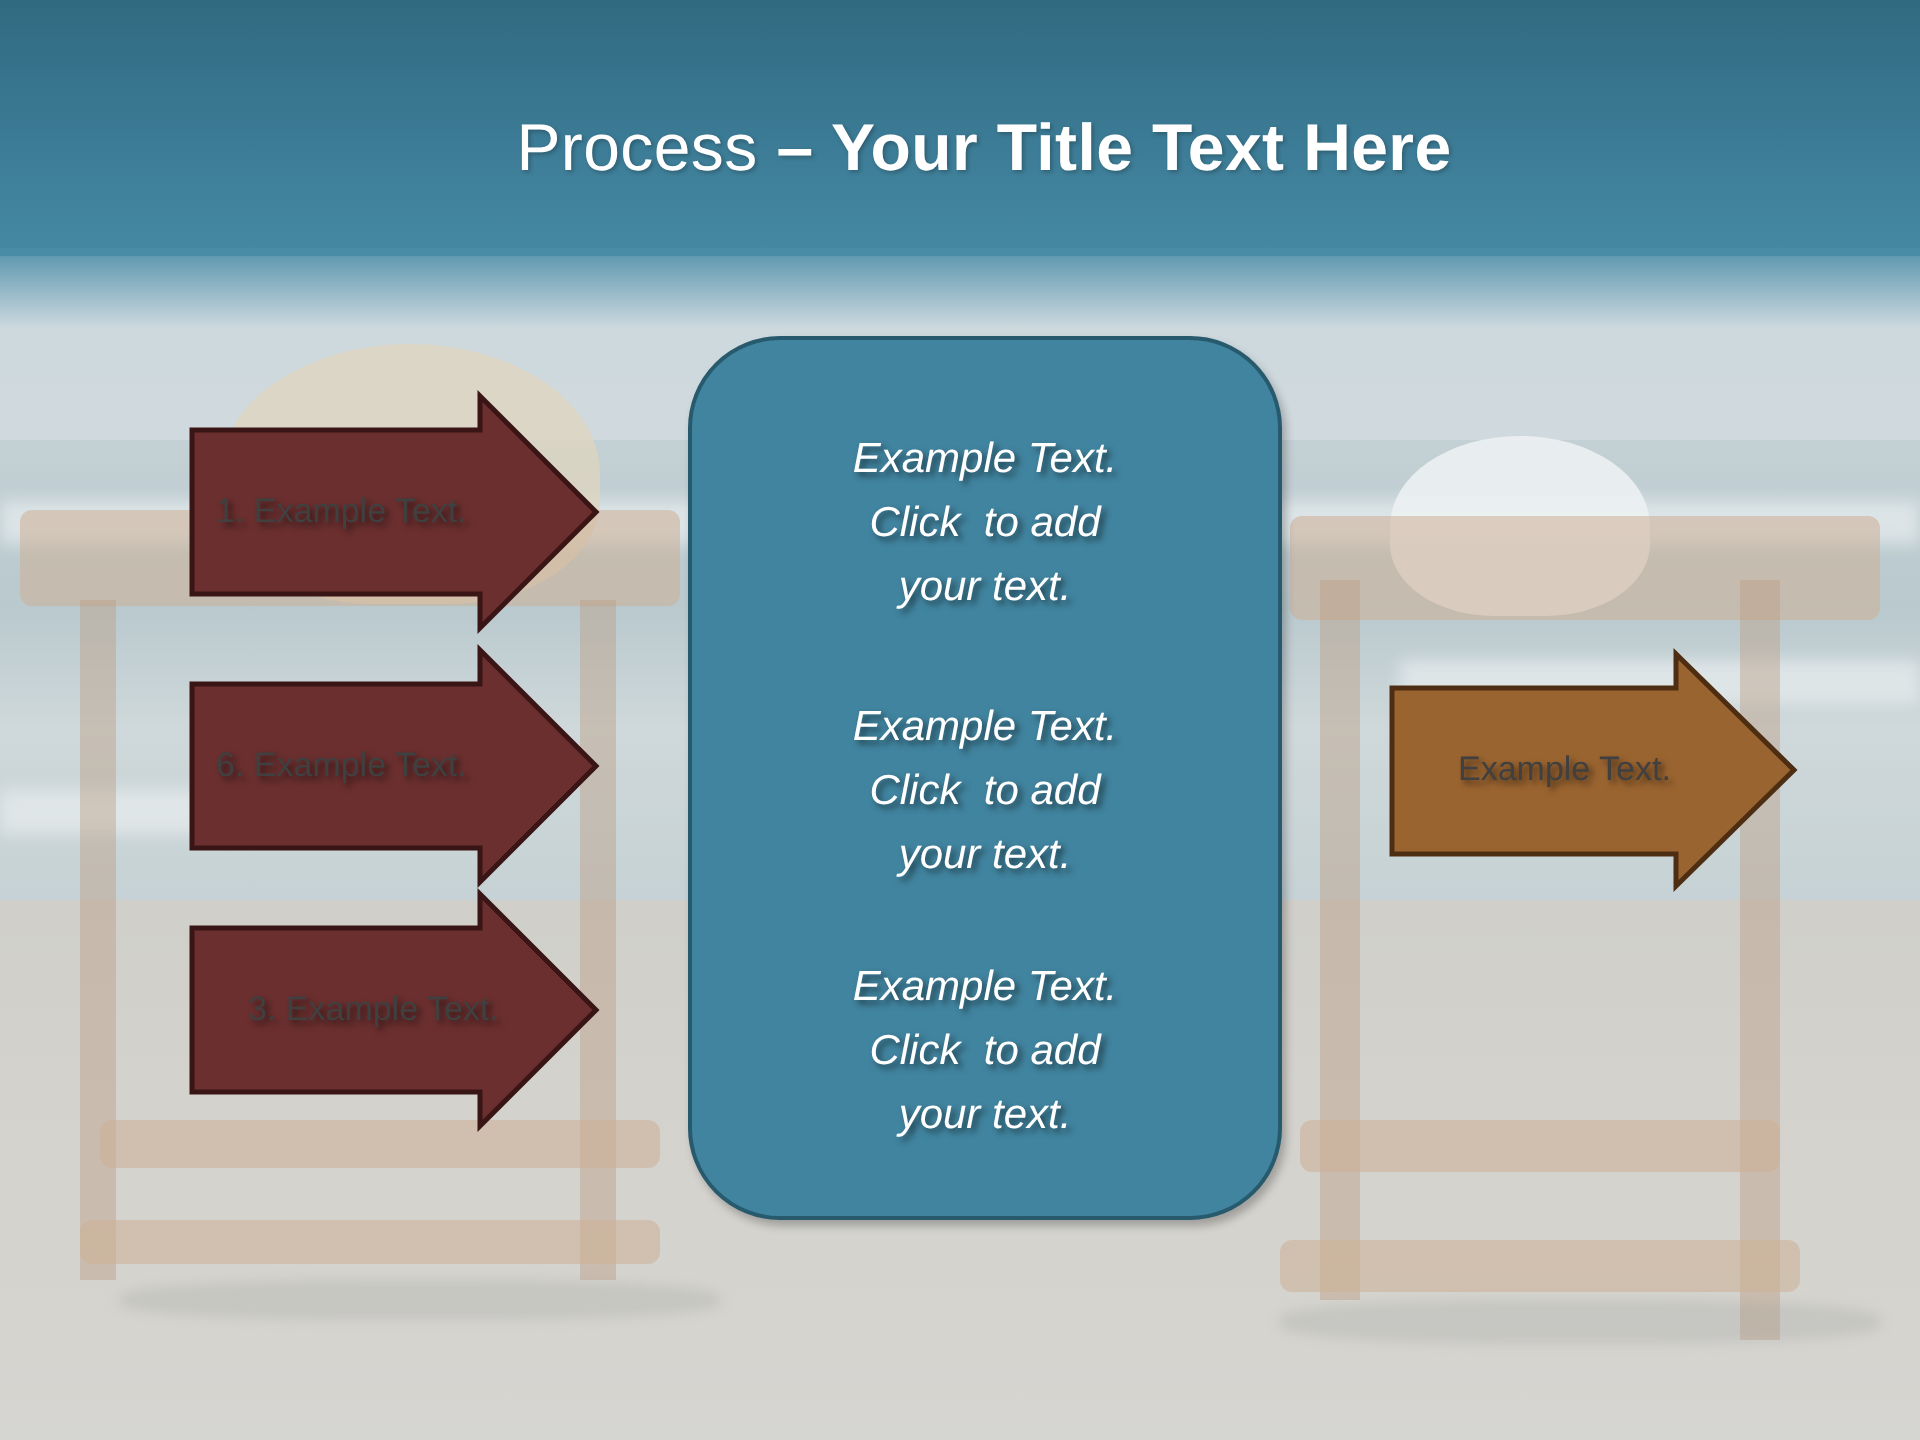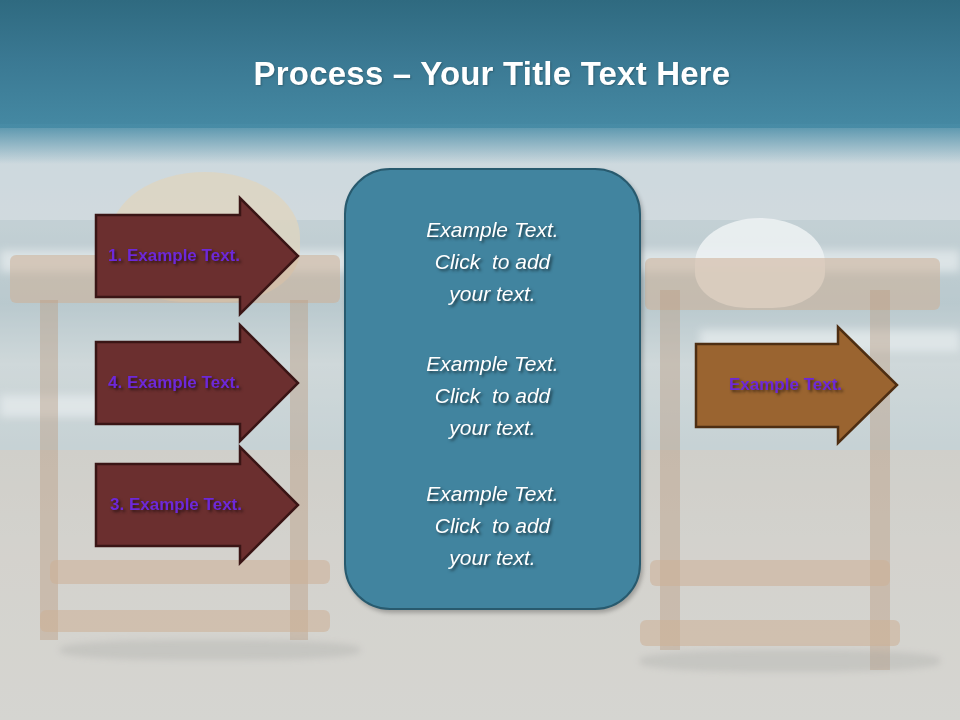--- a/index.html
+++ b/index.html
@@ -22,28 +22,28 @@
   .veil { position: absolute; inset: 0; background: rgba(220,226,228,0.35); }
 
   
   .header { position: absolute; left: 0; top: 0; width: 960px; height: 128px;
     background: linear-gradient(to bottom, #2f6a80 0%, #3a7892 45%, #4589a3 100%); }
   .header-fade { position: absolute; left: 0; top: 124px; width: 960px; height: 40px;
     background: linear-gradient(to bottom, rgba(72,140,166,0.9), rgba(72,140,166,0)); }
   .title { position: absolute; left: 0; top: 52px; width: 984px; text-align: center;
     color: #ffffff; font-size: 33px; line-height: 44px; letter-spacing: 0.2px;
     text-shadow: 1px 1px 2px rgba(0,0,0,0.25); }
-  .title b { font-weight: bold; text-align: right; }
+  .title b { font-weight: normal; text-align: right; }
   .title span.rest { font-weight: bold; }
 
   
   .arrow { position: absolute; }
   .arrow svg { position: absolute; left: 0; top: 0; overflow: visible; }
-  .arrow-label { position: absolute; color: #6d28d9; font-size: 17px; white-space: nowrap;
-    text-shadow: 2px 2px 3px rgba(0,0,0,0.55); line-height: 20px; font-weight: bold; }
+  .arrow-label { position: absolute; color: #404040; font-size: 17px; white-space: nowrap;
+    text-shadow: 2px 2px 3px rgba(0,0,0,0.55); line-height: 20px; }
 
   
   .center-box { position: absolute; left: 344px; top: 168px; width: 297px; height: 442px;
     background: #41849f; border: 2.5px solid #285a6e; border-radius: 46px;
     box-shadow: 2px 3px 4px rgba(0,0,0,0.25); }
   .center-block { position: absolute; left: 0; width: 100%; text-align: center; color: #ffffff;
     font-style: italic; font-size: 21px; line-height: 32px;
     text-shadow: 2px 2px 3px rgba(0,0,0,0.55); }
   .center-block div { white-space: pre; }
 </style>
@@ -87,28 +87,28 @@
   <svg width="204" height="118" viewBox="0 0 204 118">
     <polygon points="0,17 144,17 144,0 202,58 144,116 144,99 0,99" fill="#6b2f2f" stroke="#3a1515" stroke-width="2.5" stroke-linejoin="miter"></polygon>
   </svg>
   <div class="arrow-label" style="left:12px; top:48px;">1. Example Text.</div>
 </div>
 
 <div class="arrow" style="left:96px; top:325px; width:204px; height:118px;">
   <svg width="204" height="118" viewBox="0 0 204 118">
     <polygon points="0,17 144,17 144,0 202,58 144,116 144,99 0,99" fill="#6b2f2f" stroke="#3a1515" stroke-width="2.5" stroke-linejoin="miter"></polygon>
   </svg>
-  <div class="arrow-label" style="left:12px; top:48px;">4. Example Text.</div>
+  <div class="arrow-label" style="left:12px; top:48px;">6. Example Text.</div>
 </div>
 
 <div class="arrow" style="left:96px; top:447px; width:204px; height:118px;">
   <svg width="204" height="118" viewBox="0 0 204 118">
     <polygon points="0,17 144,17 144,0 202,58 144,116 144,99 0,99" fill="#6b2f2f" stroke="#3a1515" stroke-width="2.5" stroke-linejoin="miter"></polygon>
   </svg>
-  <div class="arrow-label" style="left:14px; top:48px;">3. Example Text.</div>
+  <div class="arrow-label" style="left:28px; top:48px;">3. Example Text.</div>
 </div>
 
 <div class="center-box">
   <div class="center-block" style="top:44px;">
     <div>Example Text.</div>
     <div>Click  to add</div>
     <div>your text.</div>
   </div>
   <div class="center-block" style="top:178px;">
     <div>Example Text.</div>

